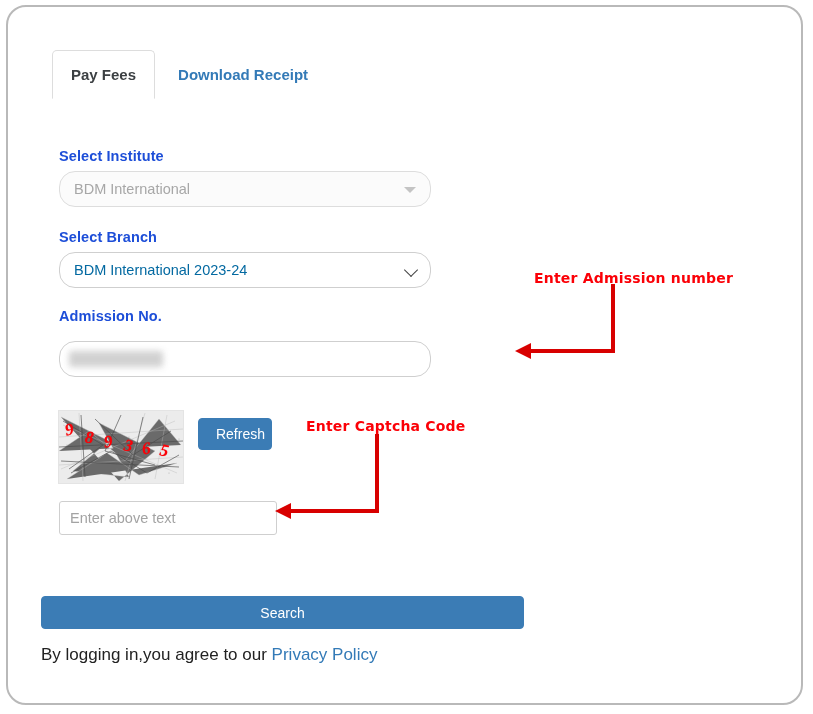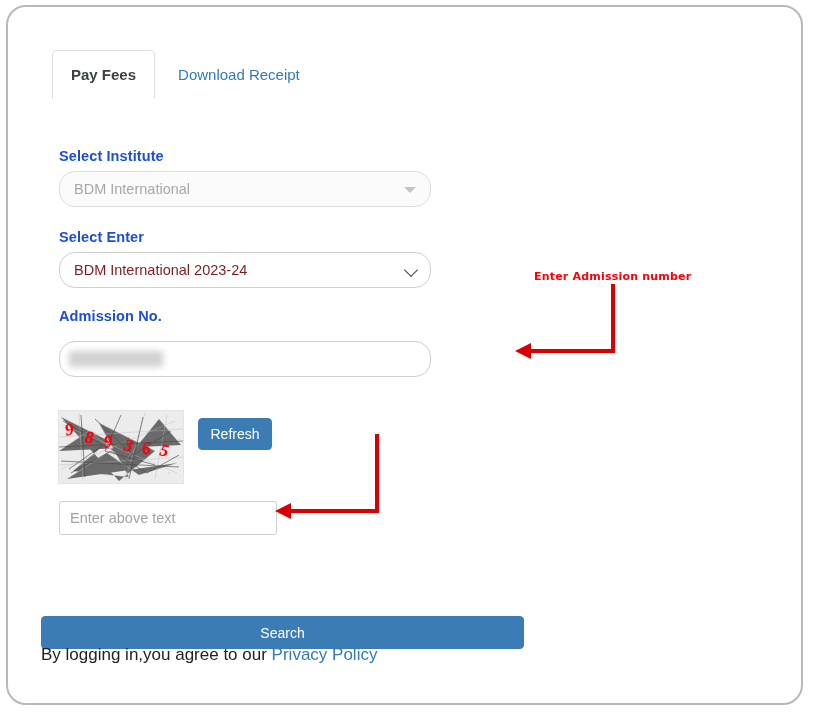--- a/index.html
+++ b/index.html
@@ -57,21 +57,21 @@
     border: 1px solid #dddddd;
     border-bottom: 1px solid #ffffff;
     border-radius: 5px 5px 0 0;
     background: #ffffff;
     color: #3c4043;
     font-weight: bold;
     margin-bottom: -1px;
   }
   .tab-inactive {
     color: #337ab7;
-    font-weight: normal;
+    font-weight: bold;
     padding-left: 22px;
     background: transparent;
     border: 1px solid transparent;
   }
 
   
   .field-label {
     position: absolute;
     left: 51px;
     font-size: 14.5px;
@@ -119,21 +119,21 @@
     border-right: 6px solid transparent;
     border-top: 6px solid #c4c4c4;
   }
 
   
   .select-branch {
     top: 245px;
     display: flex;
     align-items: center;
     padding: 0 14px;
-    color: #7f1d1d;
+    color: #0369a1;
     cursor: pointer;
   }
   .select-branch .chev {
     position: absolute;
     right: 14px;
     top: 50%;
     margin-top: -5px;
     width: 9px;
     height: 9px;
     border-right: 1.8px solid #444;
@@ -194,20 +194,21 @@
     width: 74px;
     height: 32px;
     box-sizing: border-box;
     background: #3b7cb5;
     border: 1px solid #3b7cb5;
     border-radius: 4px;
     color: #ffffff;
     font-family: "Liberation Sans", sans-serif;
     font-size: 14px;
     cursor: pointer;
+    text-align: right;
   }
 
   .input-captcha {
     position: absolute;
     left: 51px;
     top: 494px;
     width: 218px;
     height: 34px;
     box-sizing: border-box;
     background: #ffffff;
@@ -228,21 +229,20 @@
     width: 483px;
     height: 33px;
     box-sizing: border-box;
     background: #3b7cb5;
     border: 1px solid #3b7cb5;
     border-radius: 4px;
     color: #ffffff;
     font-family: "Liberation Sans", sans-serif;
     font-size: 14px;
     cursor: pointer;
-    margin-top: 20px;
   }
 
   .footer-note {
     position: absolute;
     left: 33px;
     top: 638px;
     font-size: 17px;
     color: #222222;
     white-space: nowrap;
   }
@@ -251,21 +251,21 @@
     text-decoration: none;
     cursor: pointer;
   }
 
   
   .annot-text {
     position: absolute;
     color: #fb0007;
     font-family: "DejaVu Sans", sans-serif;
     font-weight: bold;
-    font-size: 11px;
+    font-size: 14px;
     white-space: nowrap;
     letter-spacing: 0.2px;
   }
   .annot-admission { left: 534px; top: 270px; }
   .annot-captcha   { left: 306px; top: 418px; }
 
   .annot-arrow {
     position: absolute;
     overflow: visible;
   }
@@ -288,21 +288,21 @@
       </div>
     </div>
 
     <div class="field-label lbl-institute">Select Institute</div>
 
     <div class="control select-institute">
       <span>BDM International</span>
       <span class="caret"></span>
     </div>
 
-    <div class="field-label lbl-branch">Select Enter</div>
+    <div class="field-label lbl-branch">Select Branch</div>
 
     <div class="control select-branch">
       <span>BDM International 2023-24</span>
       <span class="chev"></span>
     </div>
 
     <div class="field-label lbl-admission">Admission No.</div>
 
     <div class="control input-admission">
       <span class="redacted"></span>
@@ -368,19 +368,20 @@
 
   </div>
 
   <div class="annot-text annot-admission">Enter Admission number</div>
 
   <svg class="annot-arrow arrow-admission" width="130" height="80">
     <path d="M108 4 L108 69 L22 69" stroke="#d80000" stroke-width="4" fill="none" stroke-linecap="square" stroke-linejoin="miter"></path>
     <path d="M10 69 L26 61 L26 77 Z" fill="#d80000"></path>
   </svg>
 
+  <div class="annot-text annot-captcha">Enter Captcha Code</div>
 
   <svg class="annot-arrow arrow-captcha" width="130" height="90">
     <path d="M112 4 L112 79 L22 79" stroke="#d80000" stroke-width="4" fill="none" stroke-linecap="square" stroke-linejoin="miter"></path>
     <path d="M10 79 L26 71 L26 87 Z" fill="#d80000"></path>
   </svg>
 
 </div>
 
 </body></html>

